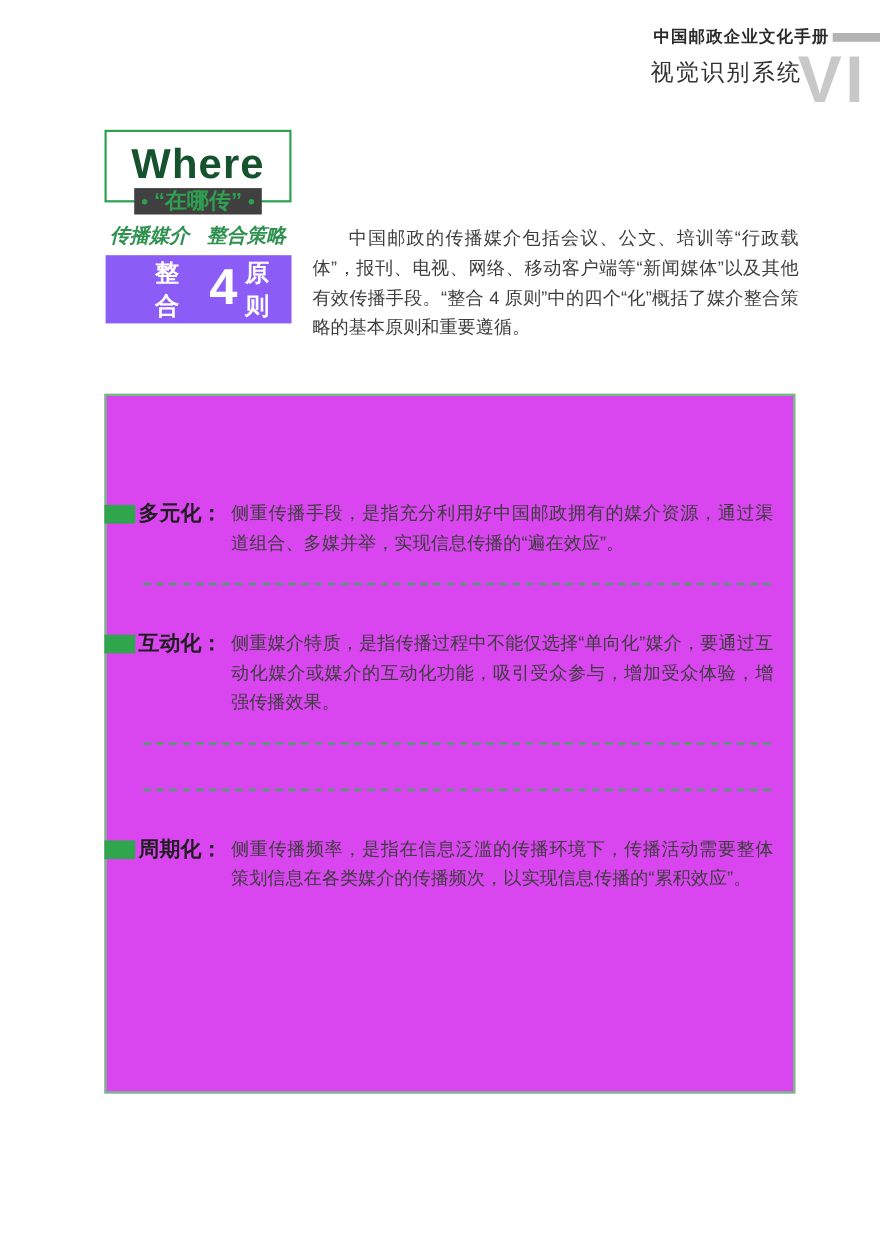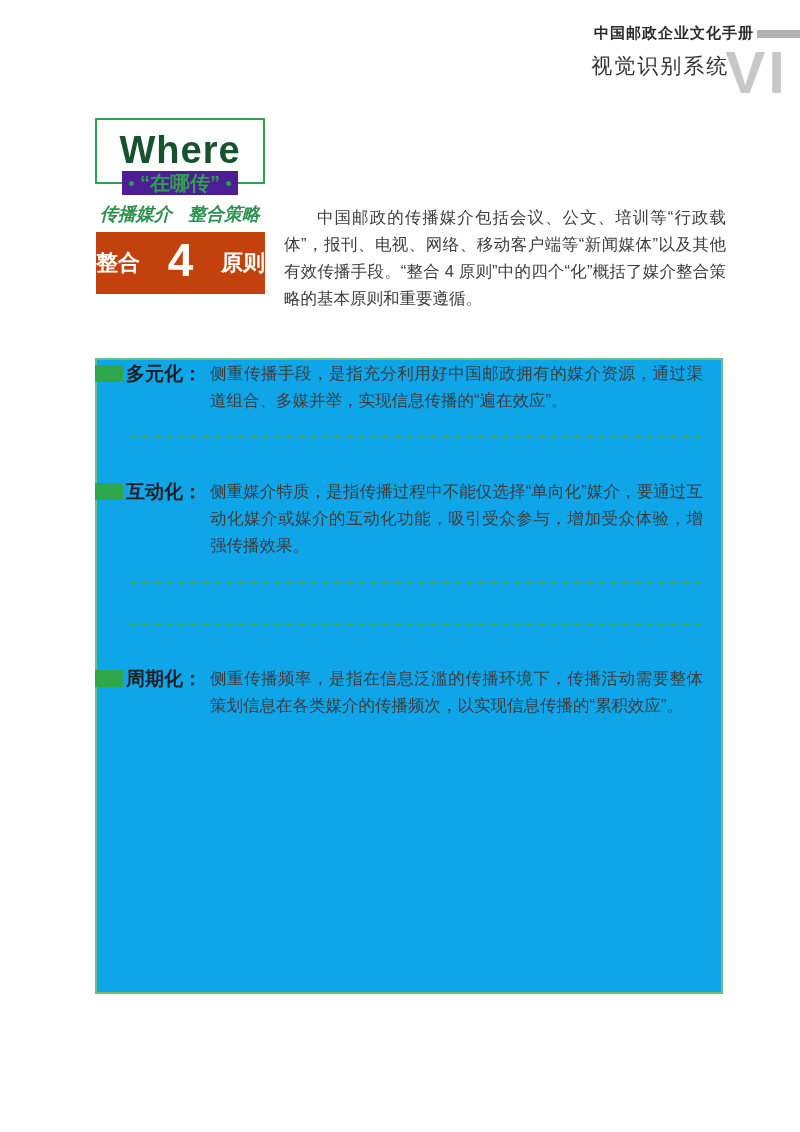--- a/index.html
+++ b/index.html
@@ -14,39 +14,39 @@
   .header-bar { width:43px; height:8px; background:#b3b3b3; margin-left:3px; }
   .header-row2 { display:flex; justify-content:flex-end; align-items:flex-start; margin-top:4px; padding-right:12px; }
   .system-title { font-size:21px; color:#333; letter-spacing:2px; margin-top:5px; }
   .vi-mark { font-size:60px; font-weight:bold; color:#c8c8c8; line-height:0.85; letter-spacing:3px; margin-left:-4px; }
 
   
   .where-wrap { position:absolute; left:95px; top:118px; width:170px; }
   .where-frame { position:relative; height:66px; border:2px solid #2ea04f; text-align:center; }
   .where-en { color:#14532d; font-size:38px; font-weight:bold; line-height:60px; letter-spacing:1px; }
   .where-cn-wrap { position:absolute; left:50%; bottom:-13px; transform:translateX(-50%);
-    background:#4c1d95; padding:0 7px; display:flex; align-items:center; white-space:nowrap; }
+    background:#404040; padding:0 7px; display:flex; align-items:center; white-space:nowrap; }
   .dot { width:5px; height:5px; border-radius:50%; background:#2ea04f; flex:0 0 auto; }
   .where-cn { color:#2ea04f; font-size:20px; font-weight:bold; margin:0 6px; line-height:24px; }
   .where-sub { display:flex; justify-content:space-between; margin-top:18px; padding:0 5px;
     color:#2f9150; font-weight:bold; font-size:18px;font-style:italic; }
 
   
-  .badge { position:absolute; left:96px; top:232px; width:169px; height:62px; background:#c2410c;
-    color:#fff; display:flex; align-items:center; justify-content:space-between; }
+  .badge { position:absolute; left:96px; top:232px; width:169px; height:62px; background:#8b5cf6;
+    color:#fff; display:flex; align-items:center; justify-content:flex-start;padding-left:45px; }
   .badge-prefix,.badge-suffix { font-size:22px; font-weight:bold; }
   .badge-number { font-size:46px; font-weight:bold; line-height:1; margin:-6px 7px 0 7px; }
 
   
   .intro { position:absolute; left:284px; top:204px; width:442px; font-size:16.5px; line-height:27px;
     color:#3d3d3d; text-align:justify; text-indent:2em; }
 
   
   .principles-box { position:absolute; left:95px; top:358px; width:628px; height:636px;
-    border:2px solid #6fc07c; background:#0ea5e9; }
+    border:2px solid #6fc07c; padding-top:94px; background:#d946ef; }
   .item { display:flex; align-items:flex-start; }
   .item-side { flex:0 0 113px; display:flex; align-items:flex-start; }
   .marker { width:28px; height:17px; background:#2fa64c; margin-top:5px; margin-left:-2px; flex:0 0 auto; }
   .item-label { font-size:19px; font-weight:bold; color:#1e1e1e; line-height:27px; margin-left:3px; white-space:nowrap; }
   .item-text { flex:1; font-size:16.5px; line-height:27px; color:#3d3d3d; text-align:justify; padding-right:18px; }
   .sep { height:2px; margin:22px 17px 40px 33px;
     background:repeating-linear-gradient(90deg,#3dab5c 0 7px,transparent 7px 12px); }
 
   
   .footer { position:absolute; top:1071px; right:0; display:flex; align-items:flex-start; }

